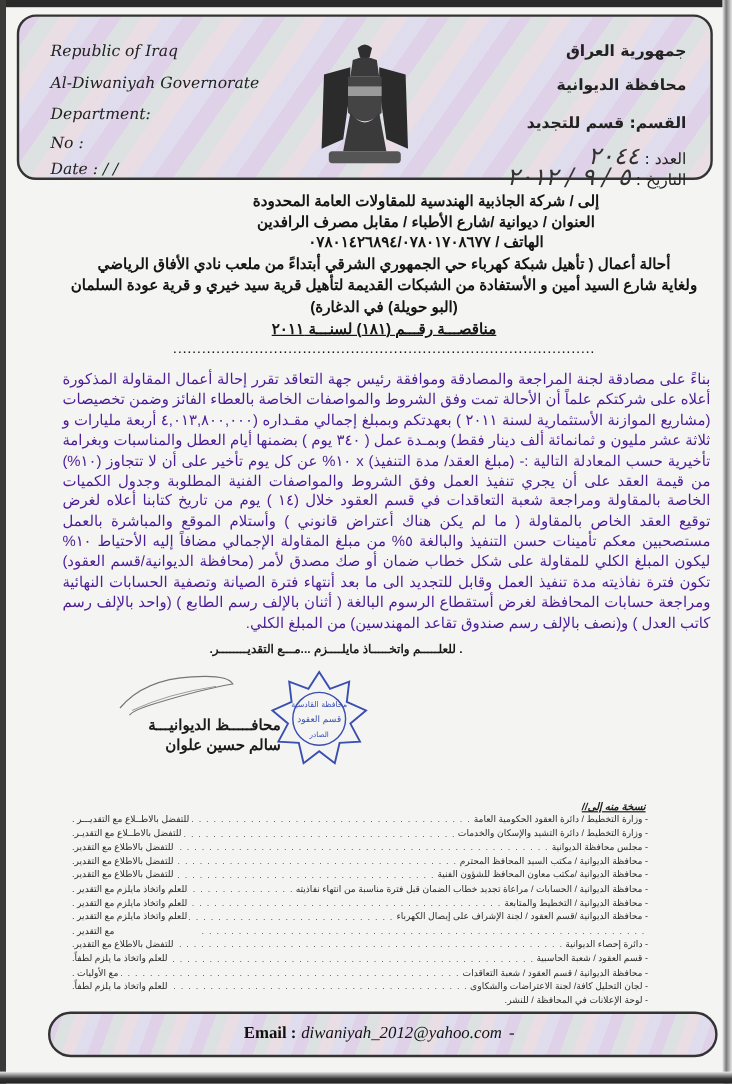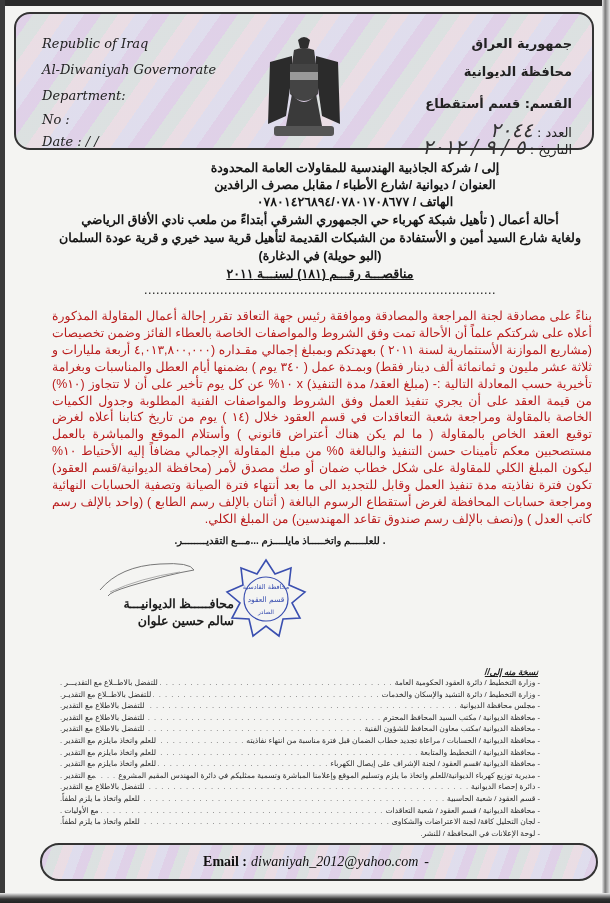--- a/index.html
+++ b/index.html
@@ -27,21 +27,21 @@
 
   .emblem { position: absolute; left: 264px; top: 34px; width: 80px; height: 106px; }
 
   .body-text {
     position: absolute; direction: rtl; text-align: center;
     font-family: "Liberation Sans", sans-serif; font-size: 12.6px; line-height: 17px; color: #151515;
   }
   .para {
     position: absolute; left: 52px; top: 308px; width: 540px;
     direction: rtl; text-align: justify; text-align-last: right;
-    font-family: "Liberation Sans", sans-serif; font-size: 12.4px; line-height: 16.9px; color: #b91c1c;
+    font-family: "Liberation Sans", sans-serif; font-size: 12.4px; line-height: 16.9px; color: #4c1d95;
   }
   .closing { position: absolute; left: 40px; top: 535px; width: 480px; direction: rtl; text-align: center; font-family: "Liberation Sans", sans-serif; font-weight: bold; font-size: 10px; }
   .signature-name { position: absolute; left: 94px; top: 596px; width: 140px; direction: rtl; text-align: right; font-family: "Liberation Sans", sans-serif; font-weight: bold; font-size: 12.5px; line-height: 17px; }
   .sig-scribble { position: absolute; left: 90px; top: 560px; width: 110px; height: 40px; }
   .stamp { position: absolute; left: 225px; top: 558px; width: 82px; height: 82px; }
 
   .copies-title { position: absolute; right: 72px; top: 667px; direction: rtl; font-family: "Liberation Sans", sans-serif; font-size: 8.5px; font-weight: bold; text-decoration: underline; font-style: italic; }
   .copies { position: absolute; left: 60px; top: 677px; width: 480px; direction: rtl; font-family: "Liberation Sans", sans-serif; font-size: 7.6px; line-height: 11.6px; color: #2a2a2a; }
   .copy-row { display: flex; flex-direction: row; white-space: nowrap; }
   .copy-to { flex: 0 0 auto; }
@@ -71,21 +71,21 @@
 
 <div class="letterhead">
   <div class="lh-en" style="top:22px;">Republic of Iraq</div>
   <div class="lh-en" style="top:48px;">Al-Diwaniyah Governorate</div>
   <div class="lh-en" style="top:74px;">Department:</div>
   <div class="lh-en" style="top:98px;">No :</div>
   <div class="lh-en" style="top:120px;">Date :   /   /</div>
 
   <div class="lh-ar" style="top:22px; font-weight:bold;">جمهورية العراق</div>
   <div class="lh-ar" style="top:50px; font-weight:bold;">محافظة الديوانية</div>
-  <div class="lh-ar" style="top:82px; font-weight:bold;">القسم: قسم أستقطاع</div>
+  <div class="lh-ar" style="top:82px; font-weight:bold;">القسم: قسم للتجديد</div>
   <div class="lh-ar" style="top:104px;">
     <span>العدد :</span>
     <span class="lh-hand">٢٠٤٤</span>
   </div>
   <div class="lh-ar" style="top:121px;">
     <span>التاريخ :</span>
     <span class="lh-hand">٥ / ٩ / ٢٠١٢</span>
   </div>
 </div>
 
@@ -167,21 +167,20 @@
       <span class="copy-to">- محافظة الديوانية / التخطيط والمتابعة</span>
       <span class="copy-dots">. . . . . . . . . . . . . . . . . . . . . . . . . . . . . . . . . . . . . . . . . . . . . . . . . . . . . . . . . . . .</span>
       <span class="copy-note">للعلم واتخاذ مايلزم مع التقدير .</span>
     </div>
     <div class="copy-row">
       <span class="copy-to">- محافظة الديوانية /قسم العقود / لجنة الإشراف على إيصال الكهرباء</span>
       <span class="copy-dots">. . . . . . . . . . . . . . . . . . . . . . . . . . . . . . . . . . . . . . . . . . . . . . . . . . . . . . . . . . . .</span>
       <span class="copy-note">للعلم واتخاذ مايلزم مع التقدير .</span>
     </div>
     <div class="copy-row">
-      <span class="copy-to">- مديرية توزيع كهرباء الديوانية/للعلم واتخاذ ما يلزم وتسليم الموقع وإعلامنا المباشرة وتسمية ممثليكم في دائرة المهندس المقيم المشروع</span>
       <span class="copy-dots">. . . . . . . . . . . . . . . . . . . . . . . . . . . . . . . . . . . . . . . . . . . . . . . . . . . . . . . . . . . .</span>
       <span class="copy-note">مع التقدير .</span>
     </div>
     <div class="copy-row">
       <span class="copy-to">- دائرة إحصاء الديوانية</span>
       <span class="copy-dots">. . . . . . . . . . . . . . . . . . . . . . . . . . . . . . . . . . . . . . . . . . . . . . . . . . . . . . . . . . . .</span>
       <span class="copy-note">للتفضل بالاطلاع مع التقدير.</span>
     </div>
     <div class="copy-row">
       <span class="copy-to">- قسم العقود / شعبة الحاسبية</span>

